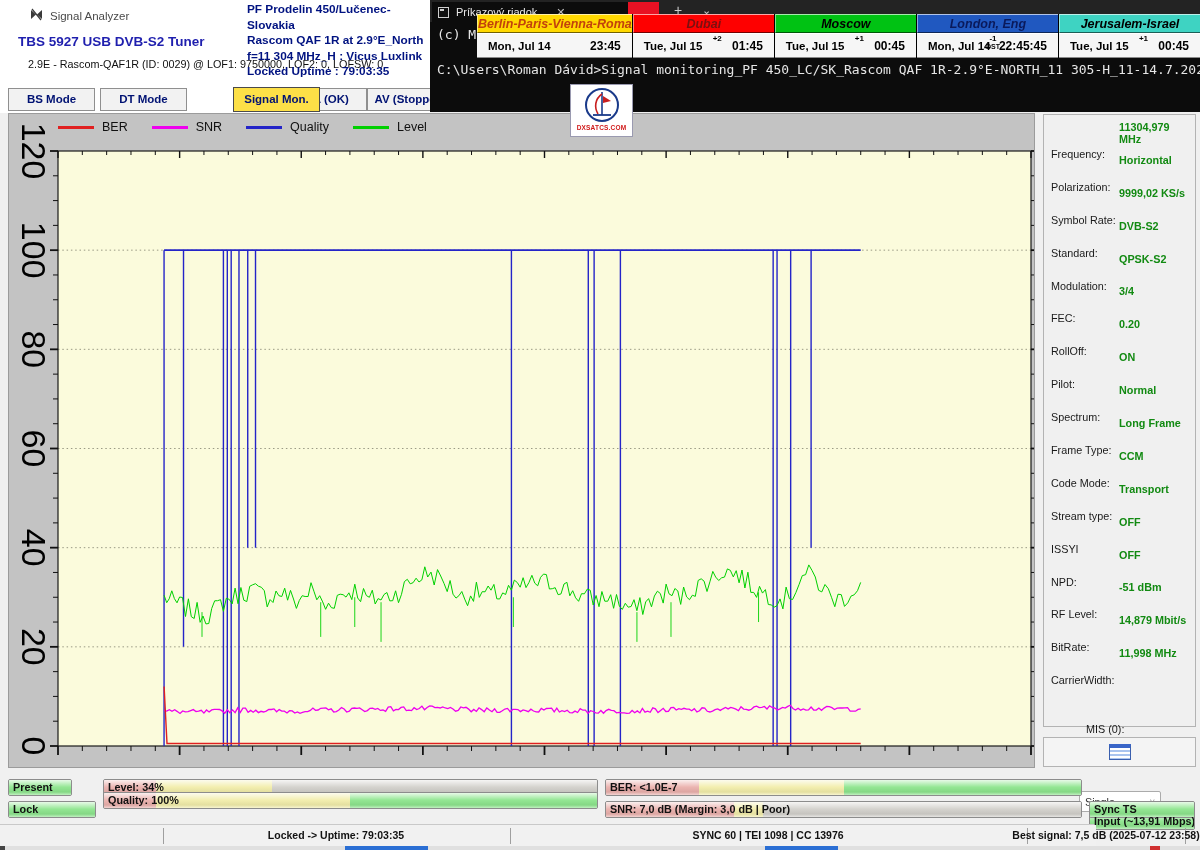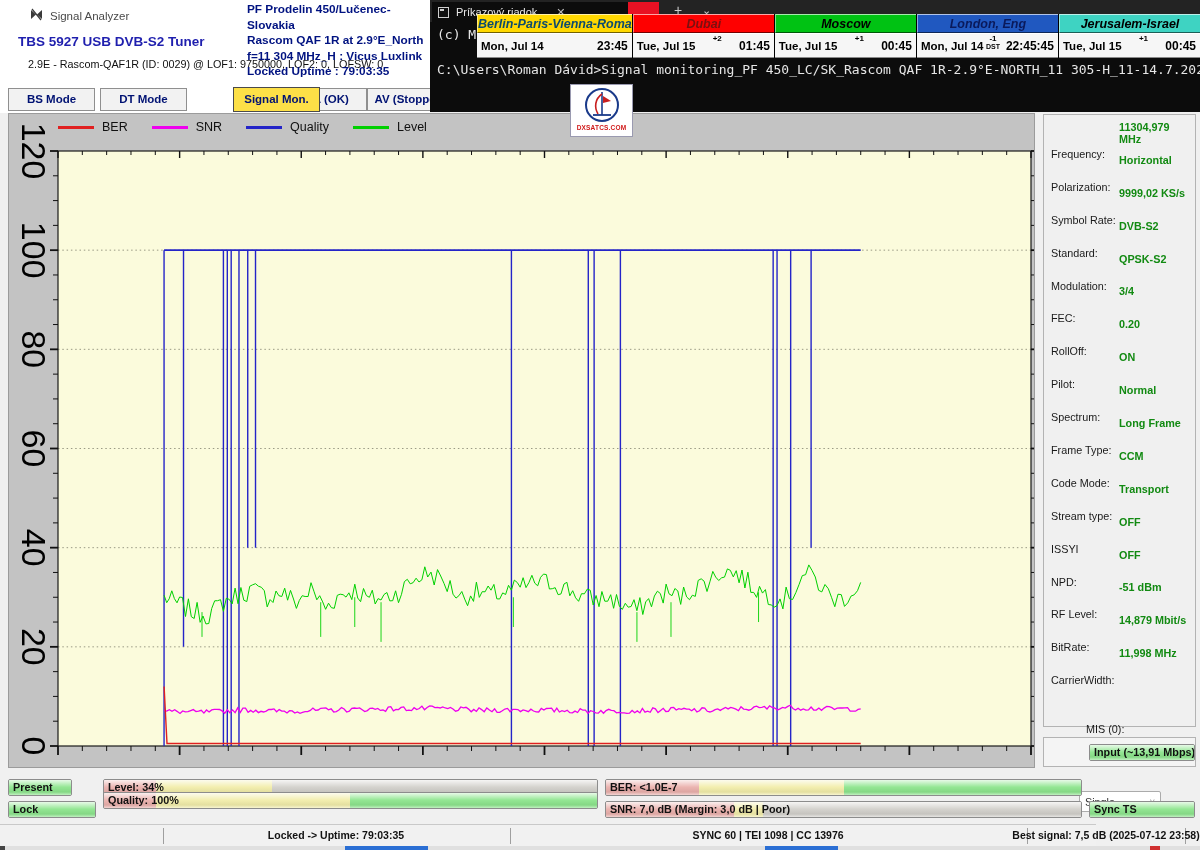--- a/index.html
+++ b/index.html
@@ -36,21 +36,21 @@
   .console-line2{left:7px;top:62px;}
 
   
   .clocks{position:absolute;left:477px;top:14px;width:723px;height:44px;z-index:6;display:flex;background:#000;}
   .clock{flex:1 1 0;display:flex;flex-direction:column;border-right:1px solid #000;}
   .clock:last-child{border-right:none;}
   .clock-header{height:19px;font-size:12.5px;font-weight:bold;font-style:italic;text-align:center;line-height:18px;
                 border-top:1px solid rgba(255,255,255,.65);border-left:1px solid rgba(255,255,255,.5);
                 border-bottom:1px solid rgba(0,0,0,.55);white-space:nowrap;overflow:hidden;}
   .clock-time{height:25px;background:#f6f6f6;border-top:1px solid #ffffff;border-bottom:1px solid #8a8a8a;
-              display:flex;align-items:center;padding:0 4px;position:relative;}
+              display:flex;align-items:center;padding:0 11px;position:relative;}
   .clock-date{font-size:11.5px;font-weight:bold;color:#000;white-space:nowrap;}
   .clock-offset{position:absolute;right:52px;top:1px;text-align:center;line-height:8px;}
   .clock-offset .off-top{display:block;font-size:8px;font-weight:bold;color:#000;}
   .clock-offset .off-bottom{display:block;font-size:7px;font-weight:bold;color:#000;}
   .clock-hhmm{margin-left:auto;font-size:12px;font-weight:bold;color:#000;white-space:nowrap;}
 
   
   .logo-badge{position:absolute;left:570px;top:84px;width:63px;height:53px;background:#ffffff;border:1px solid #9a9ab0;z-index:7;
               display:flex;flex-direction:column;align-items:center;padding-top:2px;}
   .logo-text{font-size:6.5px;font-weight:bold;color:#d01818;letter-spacing:.2px;margin-top:1px;}
@@ -419,21 +419,21 @@
       <span class="console-newtab">+</span>
       <span class="console-chevron">⌄</span>
     </div>
     <div class="red-indicator"></div>
     <div class="console-line console-line1">(c) Mi</div>
     <div class="console-line console-line2">C:\Users\Roman Dávid&gt;Signal monitoring_PF 450_LC/SK_Rascom QAF 1R-2.9°E-NORTH_11 305-H_11-14.7.2025</div>
   </div>
 
   <div class="clocks">
     <div class="clock">
-      <div class="clock-header" style="background: rgb(255, 216, 0); color: #0c4a6e;">Berlin-Paris-Vienna-Roma</div>
+      <div class="clock-header" style="background: rgb(255, 216, 0); color: #c2410c;">Berlin-Paris-Vienna-Roma</div>
       <div class="clock-time">
         <span class="clock-date">Mon, Jul 14</span>
         <span class="clock-hhmm">23:45</span>
       </div>
     </div>
     <div class="clock">
       <div class="clock-header" style="background: rgb(254, 0, 0); color: rgb(122, 16, 16);">Dubai</div>
       <div class="clock-time">
         <span class="clock-date">Tue, Jul 15</span>
         <span class="clock-offset">
@@ -495,21 +495,21 @@
       <div class="seg" style="background: rgb(242, 237, 170); width: 23.5%;"></div>
       <div class="seg" style="background: rgb(210, 208, 203); width: 66%;"></div>
       <span class="bar-label">Level: 34%</span>
     </div>
   <div class="bar" style="left:605px;top:779px;width:477px">
       <div class="seg" style="background: rgb(234, 176, 172); width: 19.5%;"></div>
       <div class="seg" style="background: rgb(242, 237, 170); width: 30.5%;"></div>
       <div class="seg" style="background: rgb(141, 229, 141); width: 50%;"></div>
       <span class="bar-label">BER: &lt;1.0E-7</span>
     </div>
-  <div class="bar" style="left:1089px;top:744px;width:106px">
+  <div class="bar" style="left:1089px;top:813px;width:106px">
       <div class="seg" style="background: rgb(141, 229, 141); width: 100%;"></div>
       <span class="bar-label">Input (~13,91 Mbps)</span>
     </div>
   <div class="bar" style="left:8px;top:801px;width:88px">
       <div class="seg" style="background: rgb(141, 229, 141); width: 100%;"></div>
       <span class="bar-label">Lock</span>
     </div>
   <div class="bar" style="left:103px;top:792px;width:495px">
       <div class="seg" style="background: rgb(234, 176, 172); width: 10.5%;"></div>
       <div class="seg" style="background: rgb(242, 237, 170); width: 39.5%;"></div>

